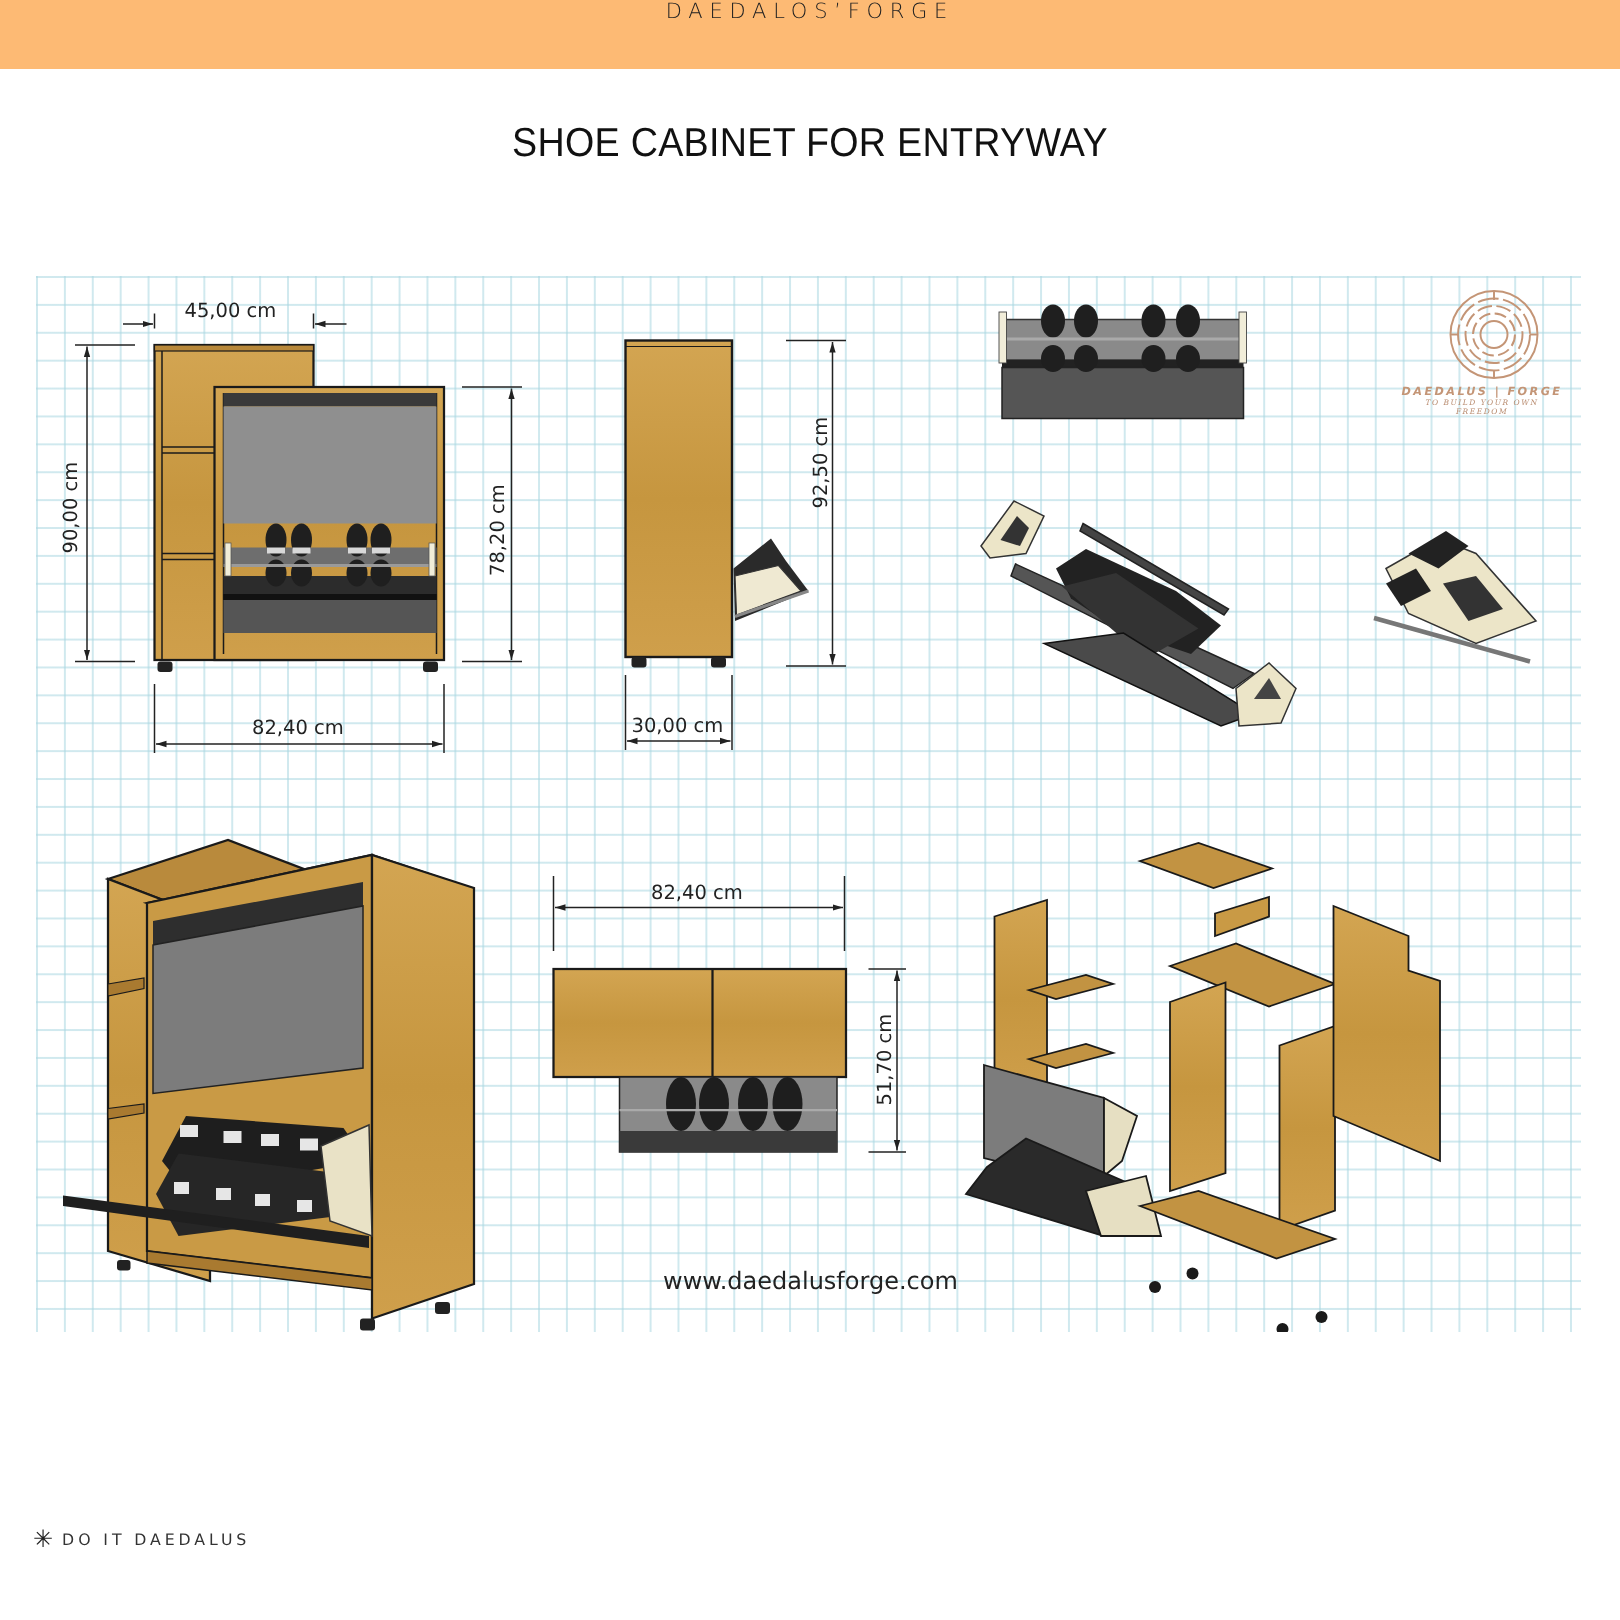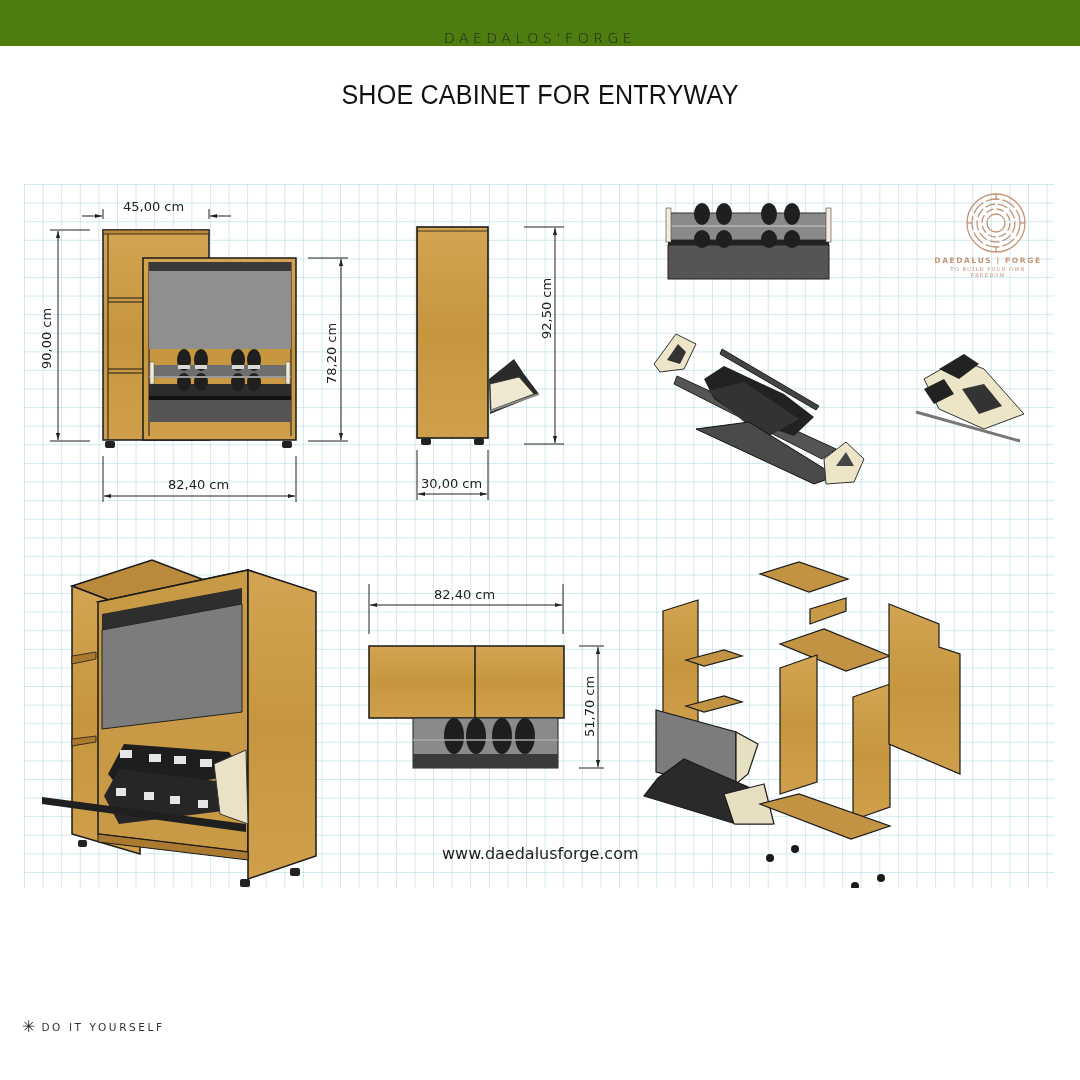--- a/index.html
+++ b/index.html
@@ -1,17 +1,17 @@
 <!DOCTYPE html>
 <html><head>
 <meta charset="utf-8">
 <style>
   html,body{margin:0;padding:0;}
   body{width:1080px;height:1080px;background:#ffffff;position:relative;overflow:hidden;font-family:"Liberation Sans",sans-serif;color:#1a1a1a;}
-  .topbar{position:absolute;left:0;top:0;width:1080px;height:46px;background:#4d7c0f;display:flex;align-items:flex-end;justify-content:center;}
+  .topbar{position:absolute;left:0;top:0;width:1080px;height:46px;background:#fdba74;display:flex;align-items:flex-start;justify-content:center;}
   .brand{font-size:14px;letter-spacing:4.5px;color:#222;font-family:"DejaVu Sans",sans-serif;font-weight:300;}
   .title{position:absolute;left:0;top:80px;width:1080px;text-align:center;font-size:27px;letter-spacing:0.2px;color:#111;font-family:"Liberation Sans",sans-serif;transform:scaleX(0.93);}
   .sheet{position:absolute;left:24px;top:184px;width:1030px;height:704px;
     background-color:#fff;
     background-image:
       linear-gradient(to right, rgba(170,215,225,0.55) 1px, transparent 1px),
       linear-gradient(to bottom, rgba(170,215,225,0.55) 1px, transparent 1px);
     background-size:18.6px 18.6px;
   }
   .sheet svg{position:absolute;left:0;top:0;}
@@ -272,24 +272,24 @@
       <circle cx="972" cy="39" r="19" stroke-dasharray="10 3"></circle>
       <circle cx="972" cy="39" r="14" stroke-dasharray="8 3"></circle>
       <circle cx="972" cy="39" r="9"></circle>
       <line x1="972" y1="10" x2="972" y2="16"></line>
       <line x1="1001" y1="39" x2="996" y2="39"></line>
       <line x1="943" y1="39" x2="948" y2="39"></line>
       <line x1="972" y1="63" x2="972" y2="68"></line>
     </g>
   </svg>
 
-  <div class="logo" style="top:70px;left:908px;">
+  <div class="logo" style="top:70px;left:908px;font-style:italic;">
     <div class="logo-name">DAEDALUS | FORGE</div>
     <div class="logo-tag">TO BUILD YOUR OWN FREEDOM</div>
   </div>
 
   <div class="url">www.daedalusforge.com</div>
 </div>
 
 <div class="footer">
   <span class="footer-star">✳</span>
-  <span class="footer-text">DO IT YOURSELF</span>
+  <span class="footer-text">DO IT DAEDALUS</span>
 </div>
 
 </body></html>

